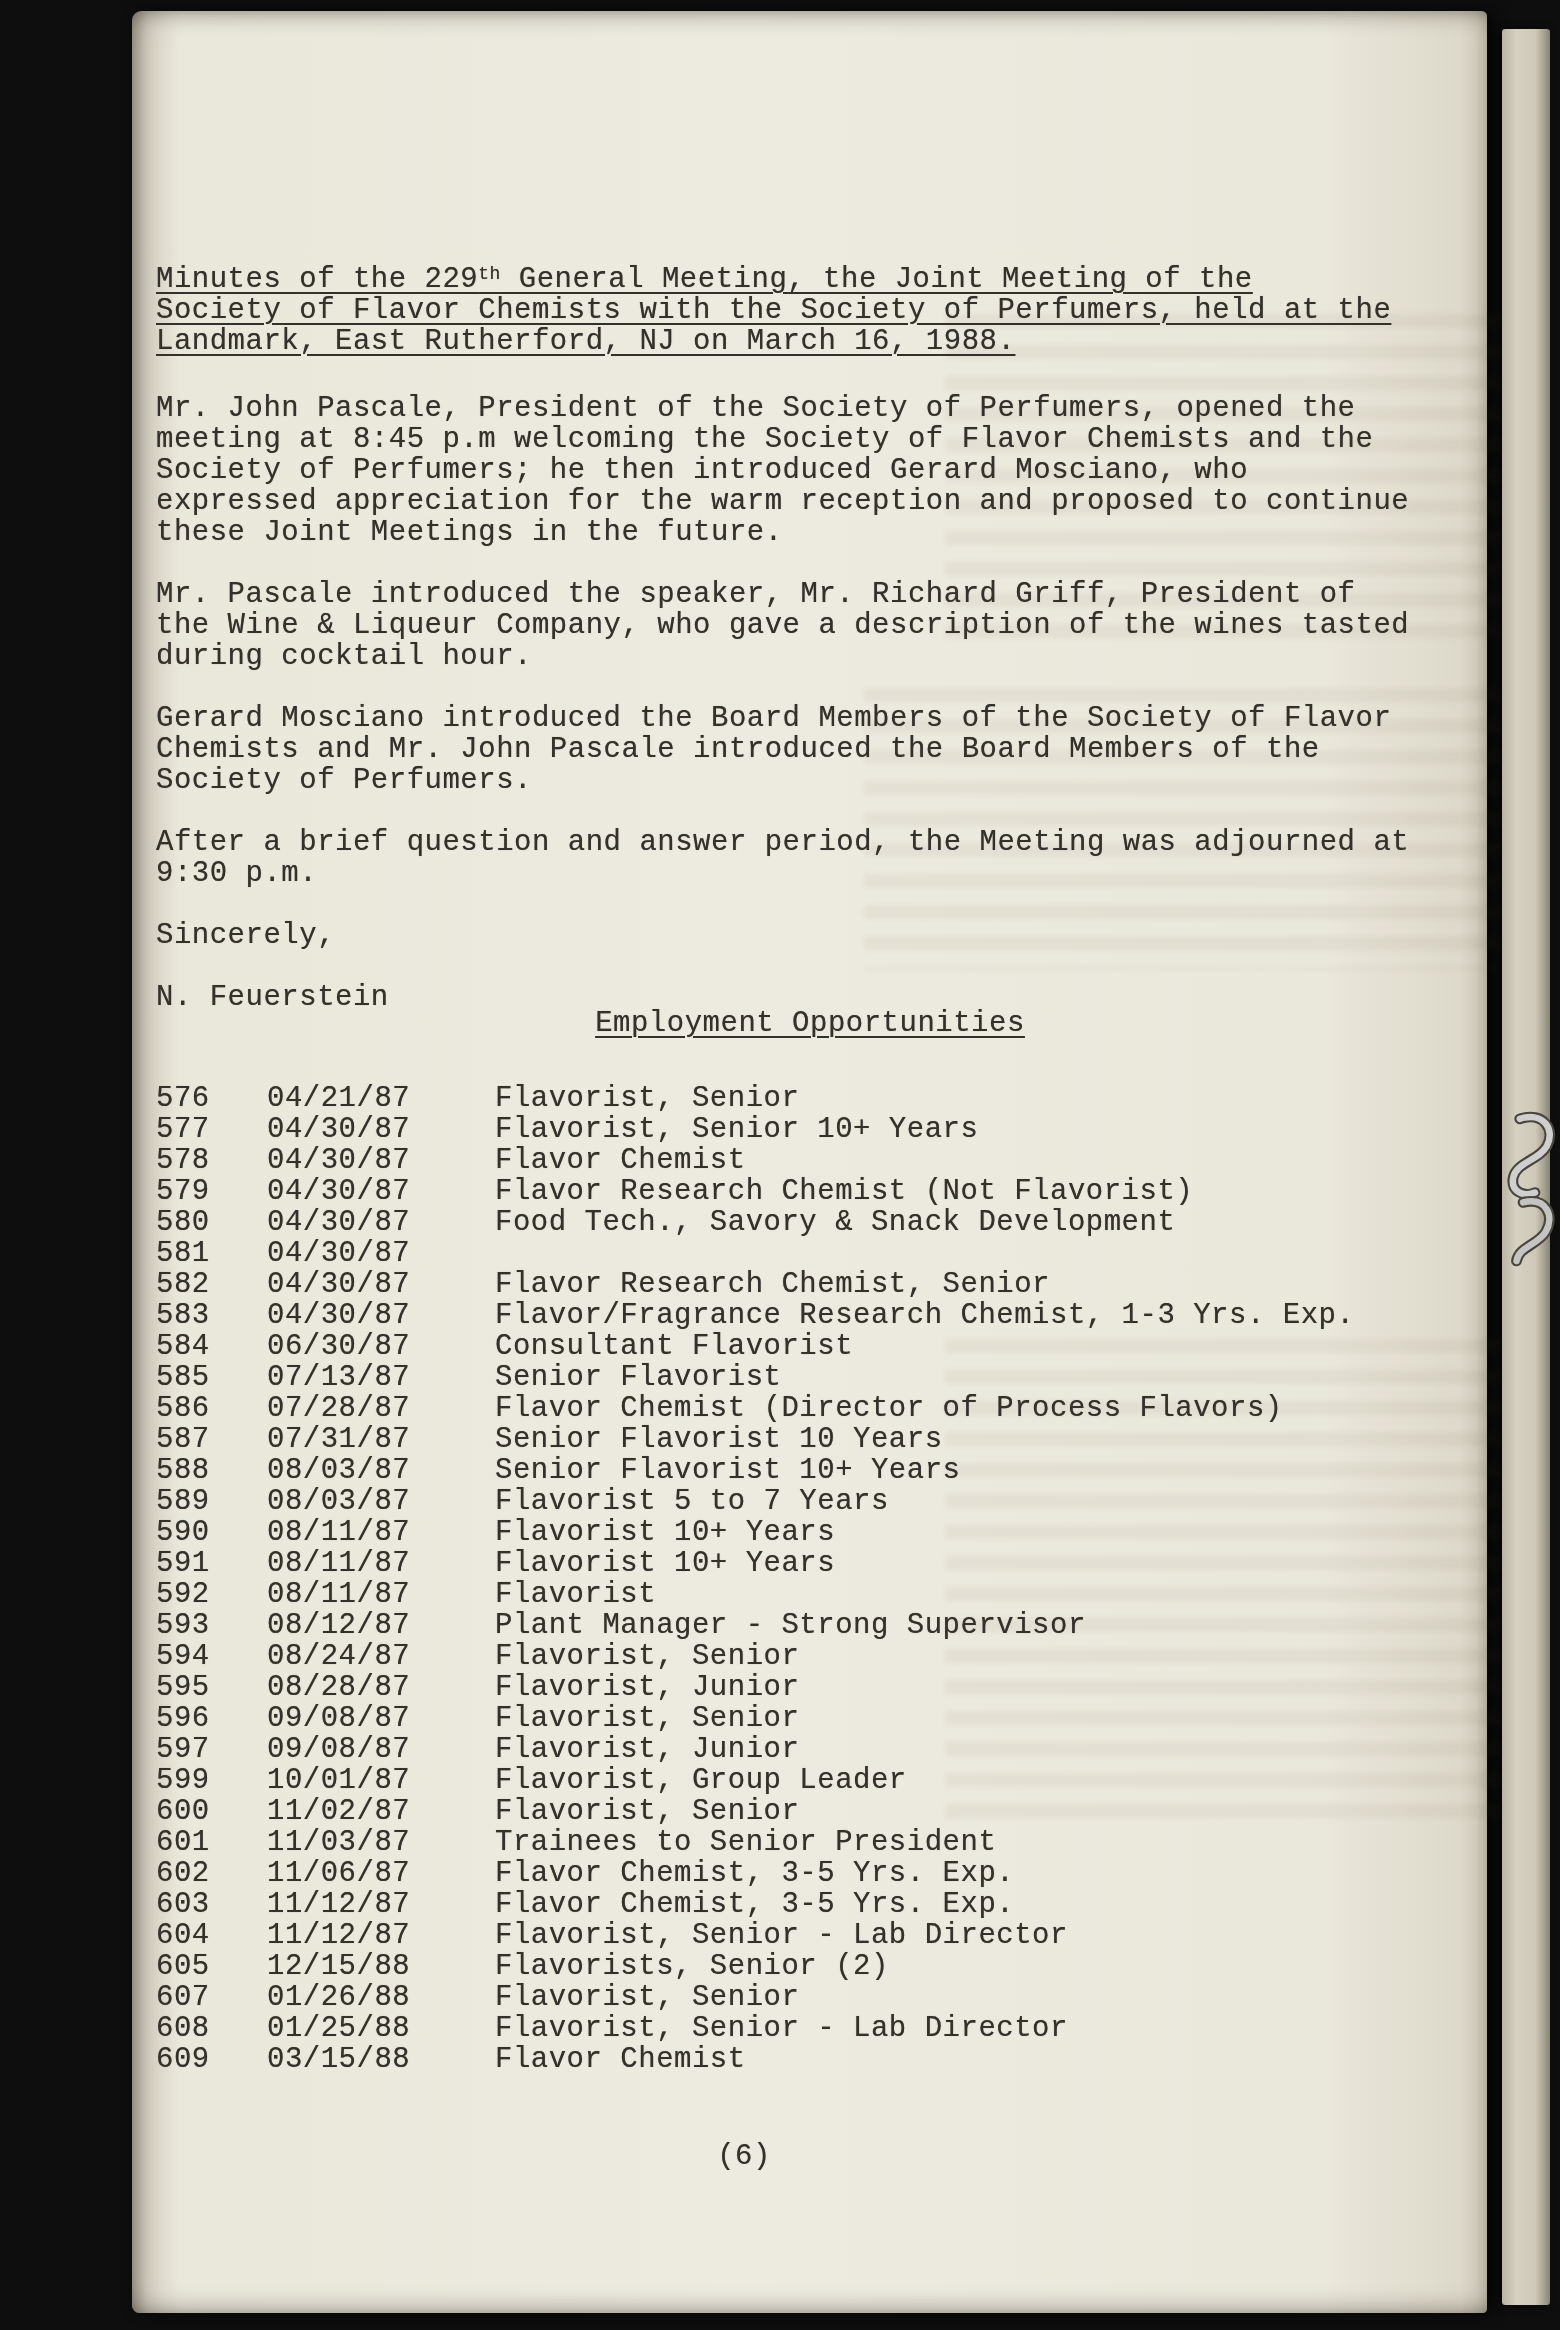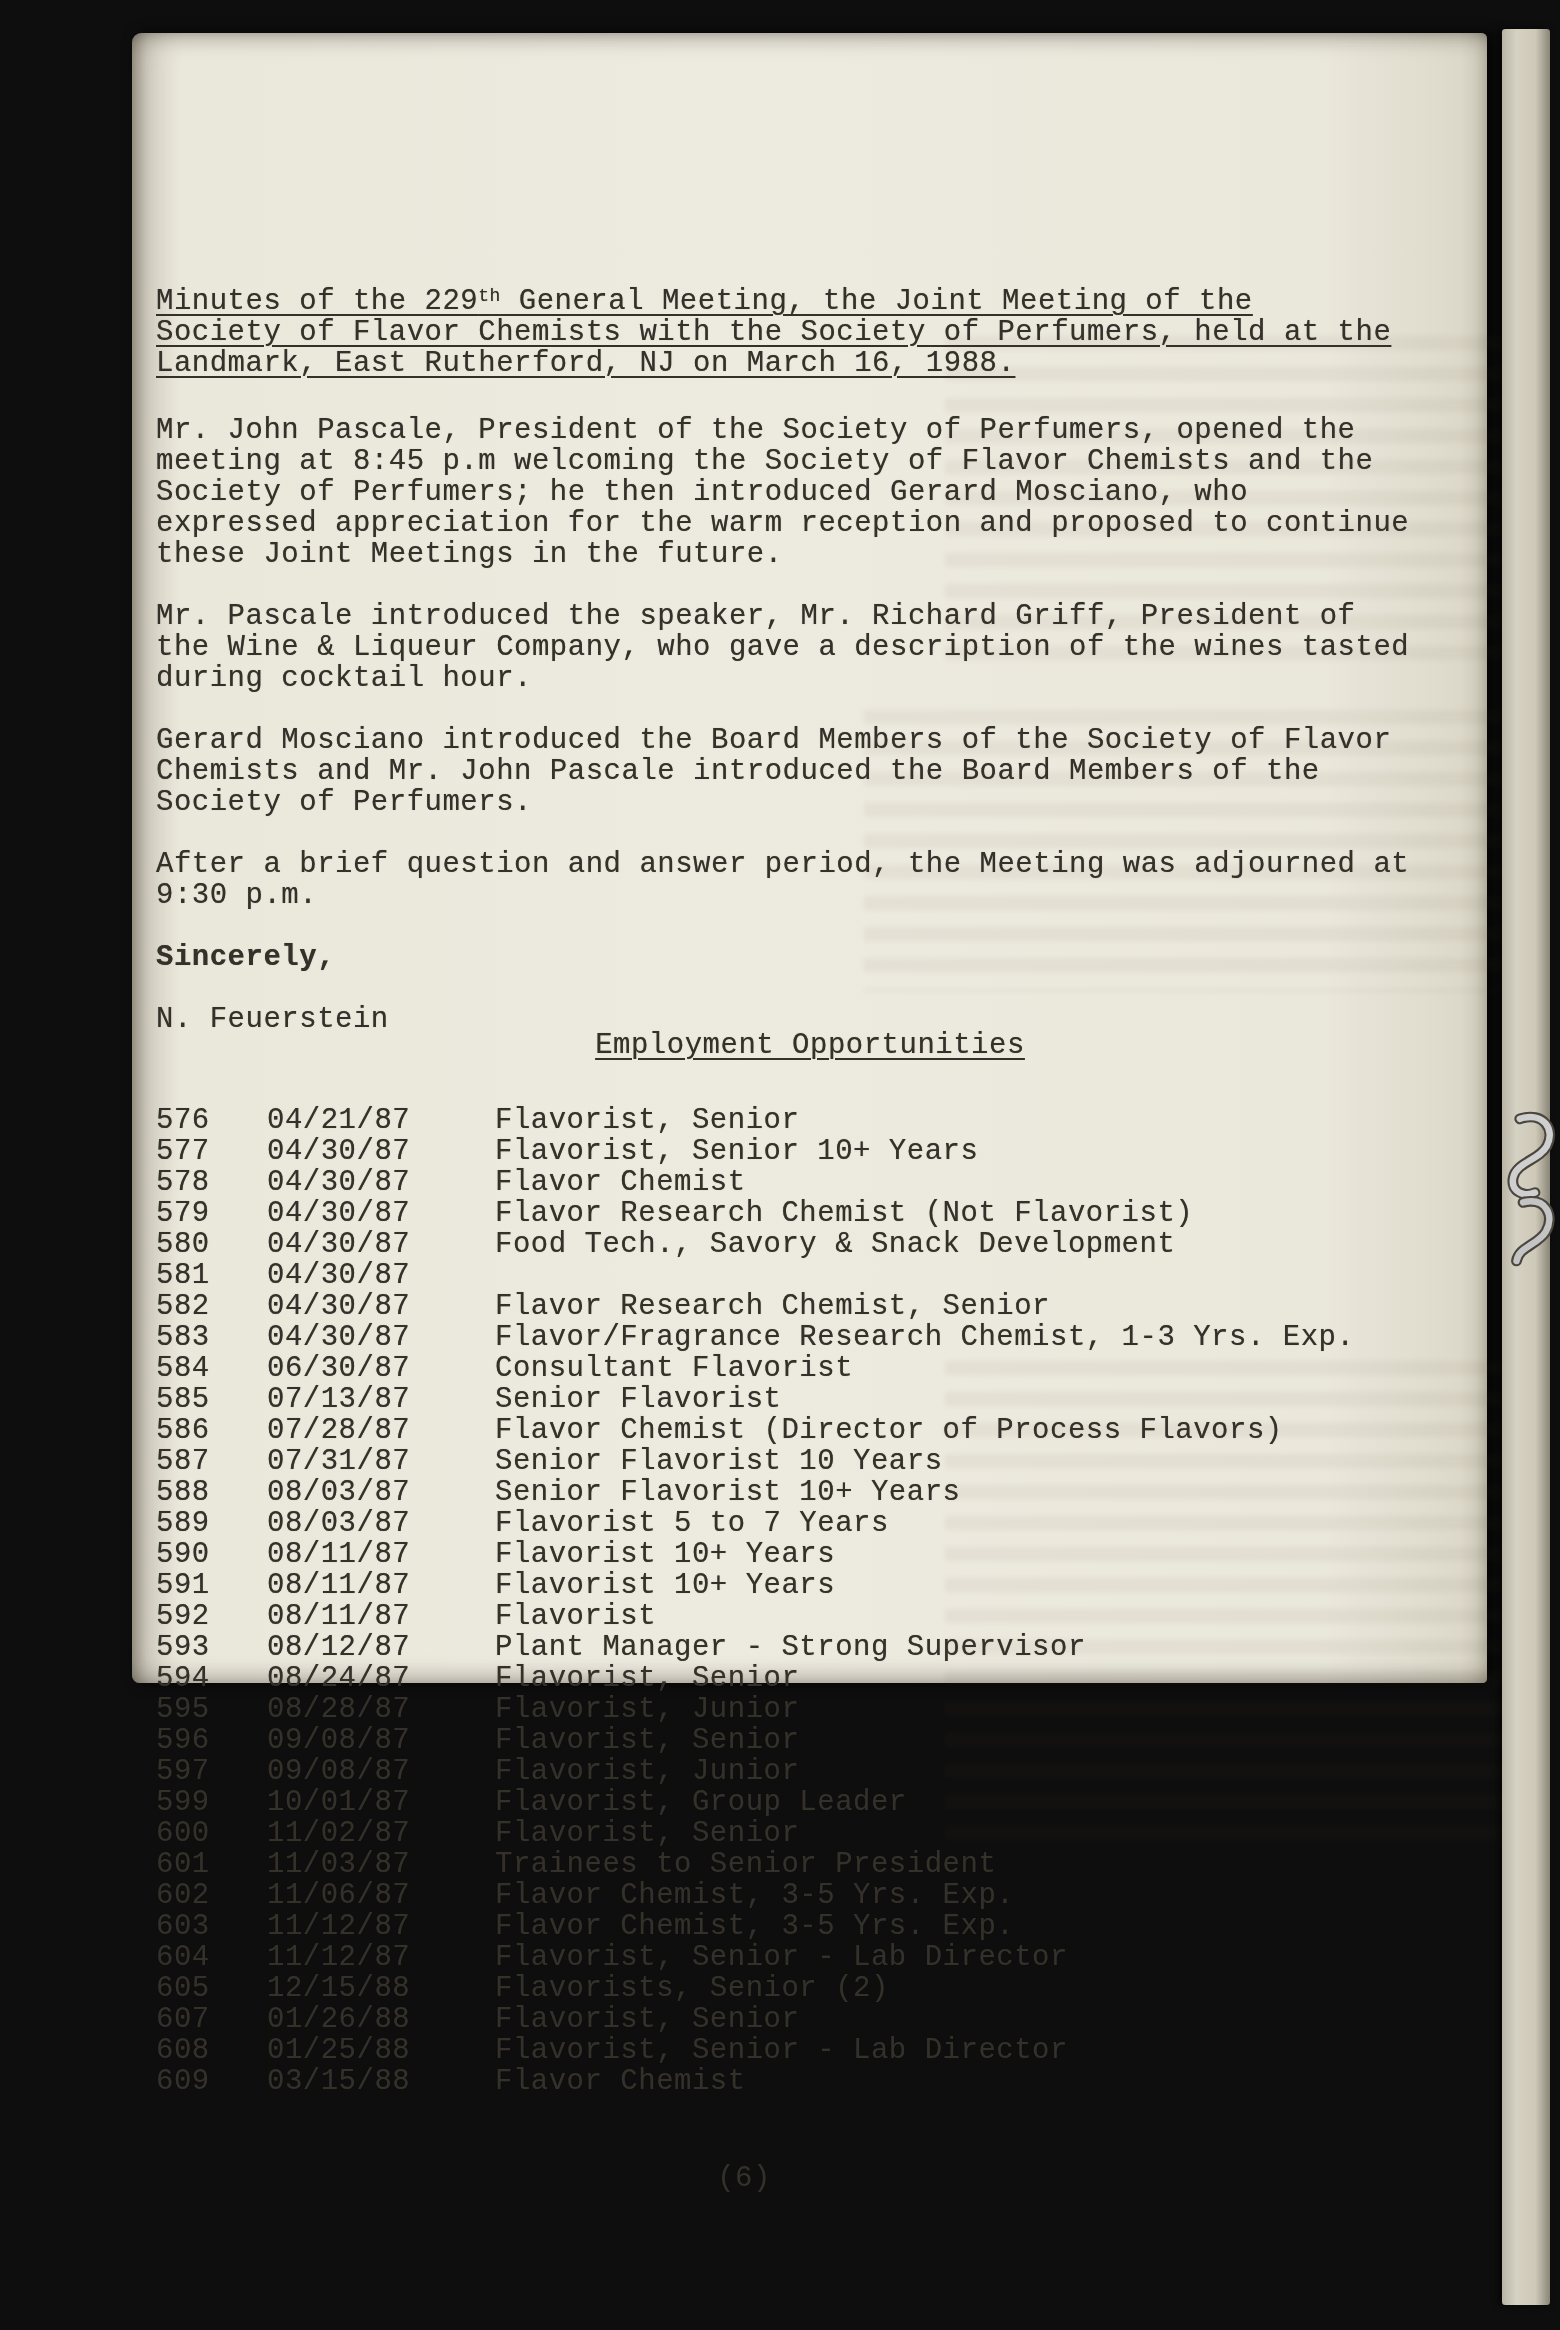--- a/index.html
+++ b/index.html
@@ -12,23 +12,23 @@
     position: relative;
     overflow: hidden;
     background: #0e0e0e;
     font-family: "Liberation Mono", "DejaVu Sans Mono", monospace;
   }
 
   
   .page {
     position: absolute;
     left: 132px;
-    top: 33px;
+    top: 11px;
     width: 1355px;
-    height: 1650px;
+    height: 2302px;
     background:
       linear-gradient(to right,
         #cfcaba 0px, #e2ded0 15px, #eae7db 49px,
         #edeadf 45%, #eae7db 88%, #ddd9ca 98%, #c9c4b4 100%),
       #ebe8dd;
     border-radius: 9.8px 5.4px 4.3px 7.6px;
     box-shadow:
       inset 18.4px 0 38px -15px rgba(30, 25, 15, 0.45),
       inset 0 9.8px 22px -13px rgba(30, 25, 15, 0.5),
       inset 0 -11px 25px -14px rgba(30, 25, 15, 0.45),
@@ -86,21 +86,21 @@
   .title sup {
     font-size: 0.62em;
     vertical-align: 7.6px;
     letter-spacing: 0.5px;
   }
 
   .para {
     margin: 0 0 31px 0;
     white-space: pre-line;
   }
-  .closing   { margin: 17px 0 31px 0; font-weight: bold; }
+  .closing   { margin: 17px 0 31px 0; }
   .signature { margin: 0; }
 
   .section-heading {
     margin: -4.3px 0 44px 0;
     font-size: inherit;
     font-weight: normal;
     text-align: center;
     text-decoration: underline;
     text-decoration-thickness: 1.9px;
     text-underline-offset: 5.4px;

